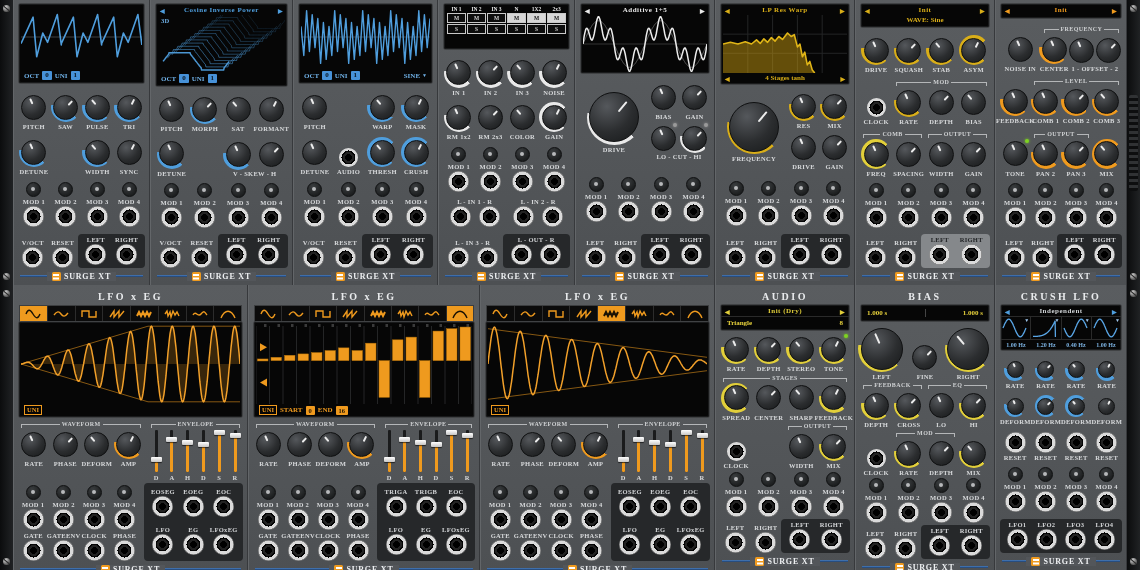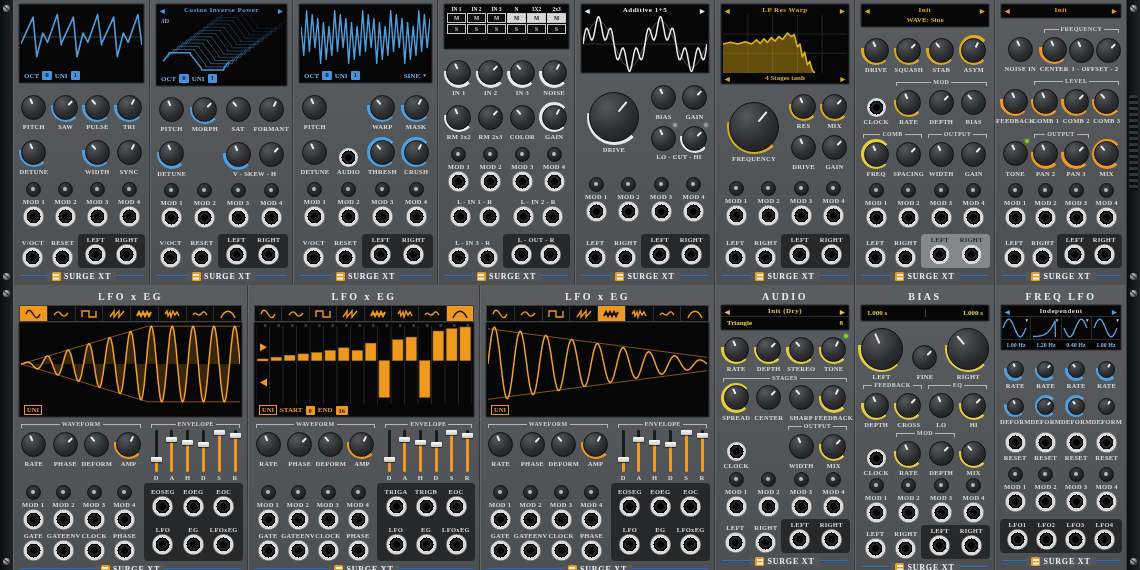--- a/index.html
+++ b/index.html
@@ -2332,21 +2332,21 @@
           </div>
         </div>
         <div class="mfoot">
           <div class="mfoot-in">
             <div class="slogo"></div>
             <div class="mfoot-tx">SURGE XT</div>
           </div>
         </div>
       </div>
       <div class="module" style="width: 132px;">
-        <div class="mtitle">FREQ LFO</div>
+        <div class="mtitle">CRUSH LFO</div>
         <div class="disp">
           <div class="disp-h">
             <span class="arr" style="color: rgb(79, 158, 221);">◀</span>
             <span class="ttl" style="color: rgb(207, 211, 214);">Independent</span>
             <span class="arr" style="color: rgb(79, 158, 221);">▶</span>
           </div>
           <div class="qcells">
             <div class="qcell">
               <div>
                 <svg width="27" height="22" viewBox="0 0 27 22">

